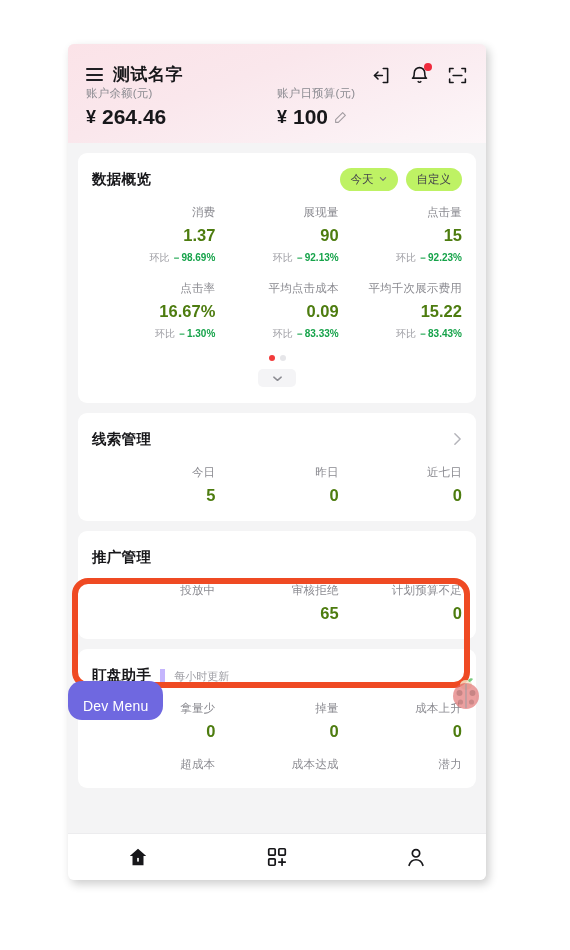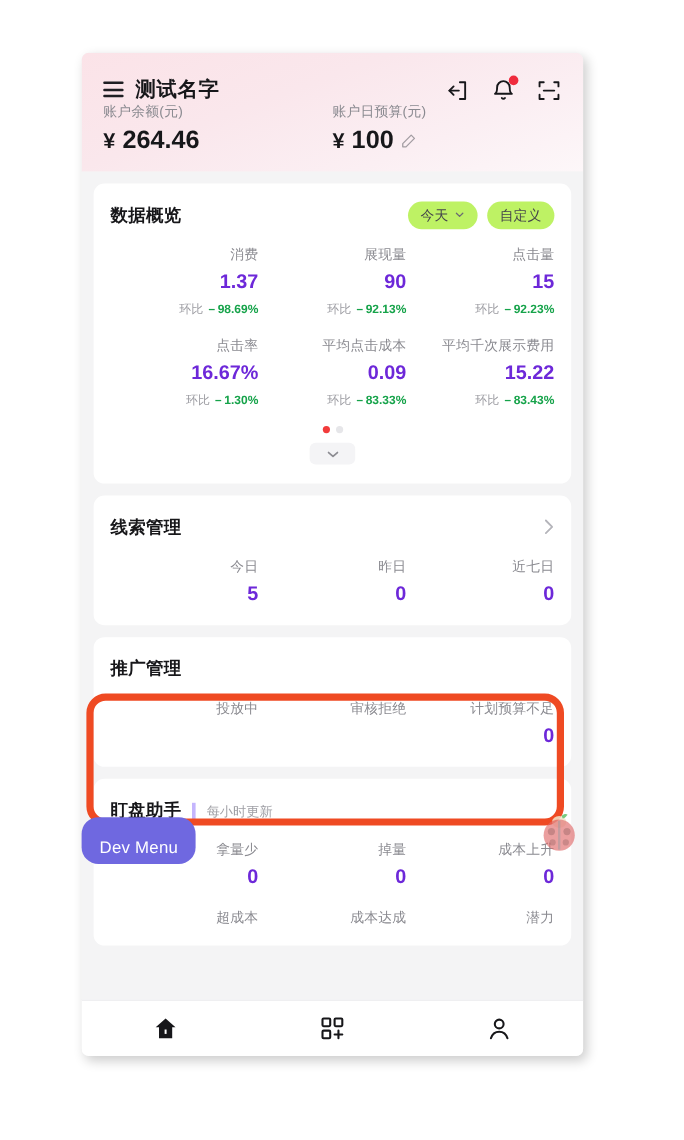--- a/index.html
+++ b/index.html
@@ -116,21 +116,21 @@
   .card-title {
     font-size: 14.5px;
     font-weight: bold;
     color: #17171a;
     letter-spacing: .3px;
   }
   .card-title-wrap { display: flex; align-items: baseline; gap: 9px; }
   .card-sub {
     font-size: 11px;
     color: #a0a0a6;
-    border-left: 3px solid #c4b5fd;
+    border-left: 5px solid #c4b5fd;
     padding-left: 9px;
   }
   .head-btns { display: flex; gap: 8px; }
   .pill {
     background: #bef264;
     border-radius: 13px;
     padding: 4px 11px;
     font-size: 11.5px;
     color: #45454b;
     display: flex;
@@ -151,21 +151,21 @@
     text-align: right;
   }
   .m-label {
     font-size: 11.5px;
     color: #8a8a90;
     letter-spacing: .2px;
   }
   .m-value {
     font-size: 16.5px;
     font-weight: bold;
-    color: #6d28d9;
+    color: #4d7c0f;
     margin-top: 6px;
   }
   .m-delta {
     font-size: 10px;
     color: #9a9aa0;
     margin-top: 6px;
   }
   .m-delta b {
     color: #16a34a;
     font-weight: bold;
@@ -413,20 +413,21 @@
       <div class="card">
         <div class="card-head">
           <div class="card-title">推广管理</div>
         </div>
         <div class="metrics">
           <div class="metric">
             <div class="m-label">投放中</div>
           </div>
           <div class="metric">
             <div class="m-label">审核拒绝</div>
+            <div class="m-value">65</div>
           </div>
           <div class="metric">
             <div class="m-label">计划预算不足</div>
             <div class="m-value">0</div>
           </div>
         </div>
       </div>
 
       <div class="card">
         <div class="card-head">

